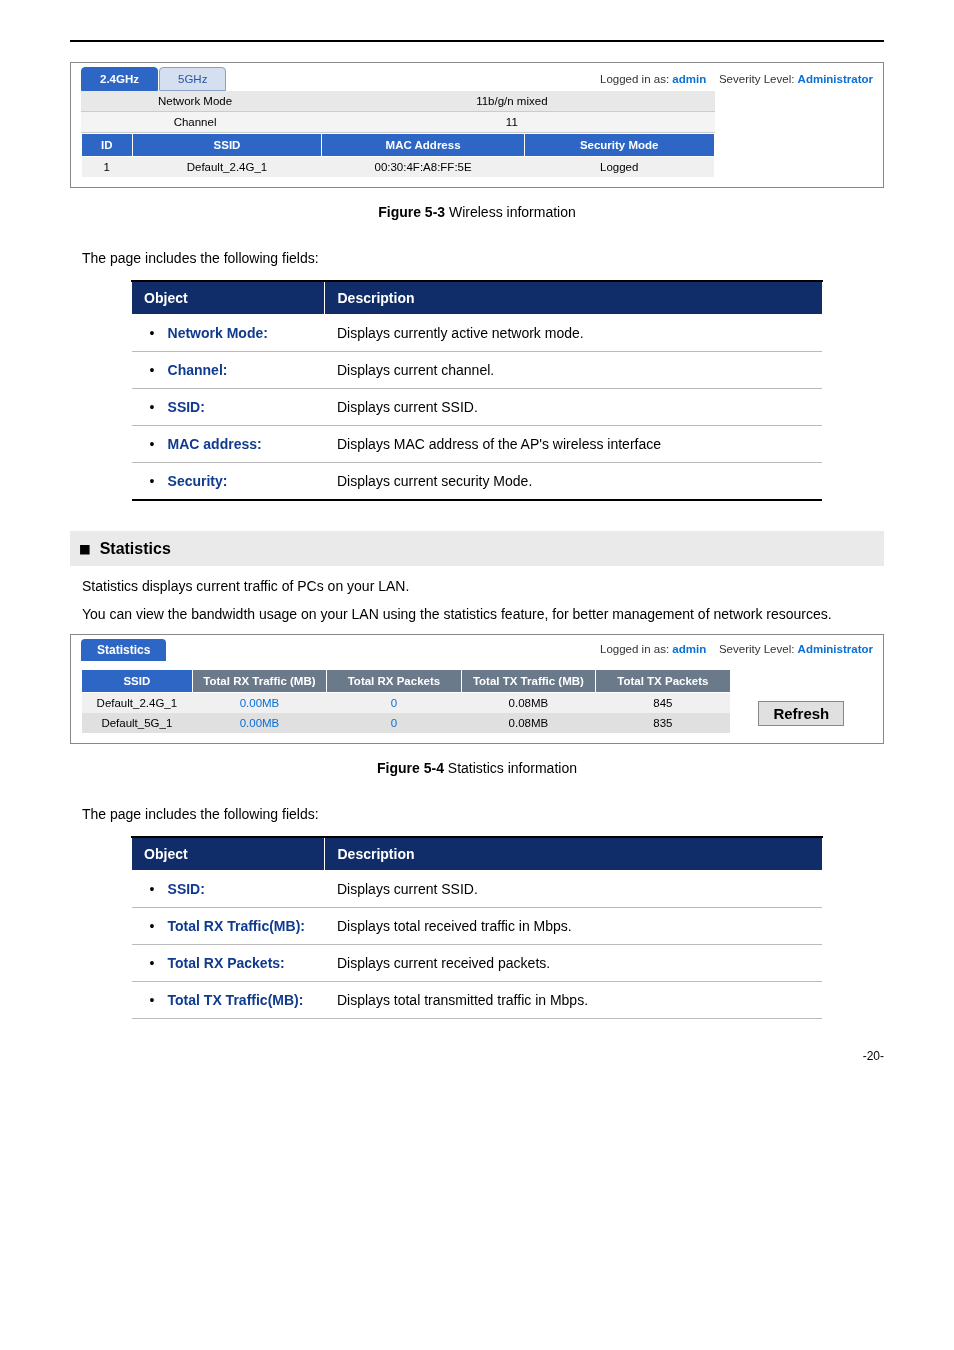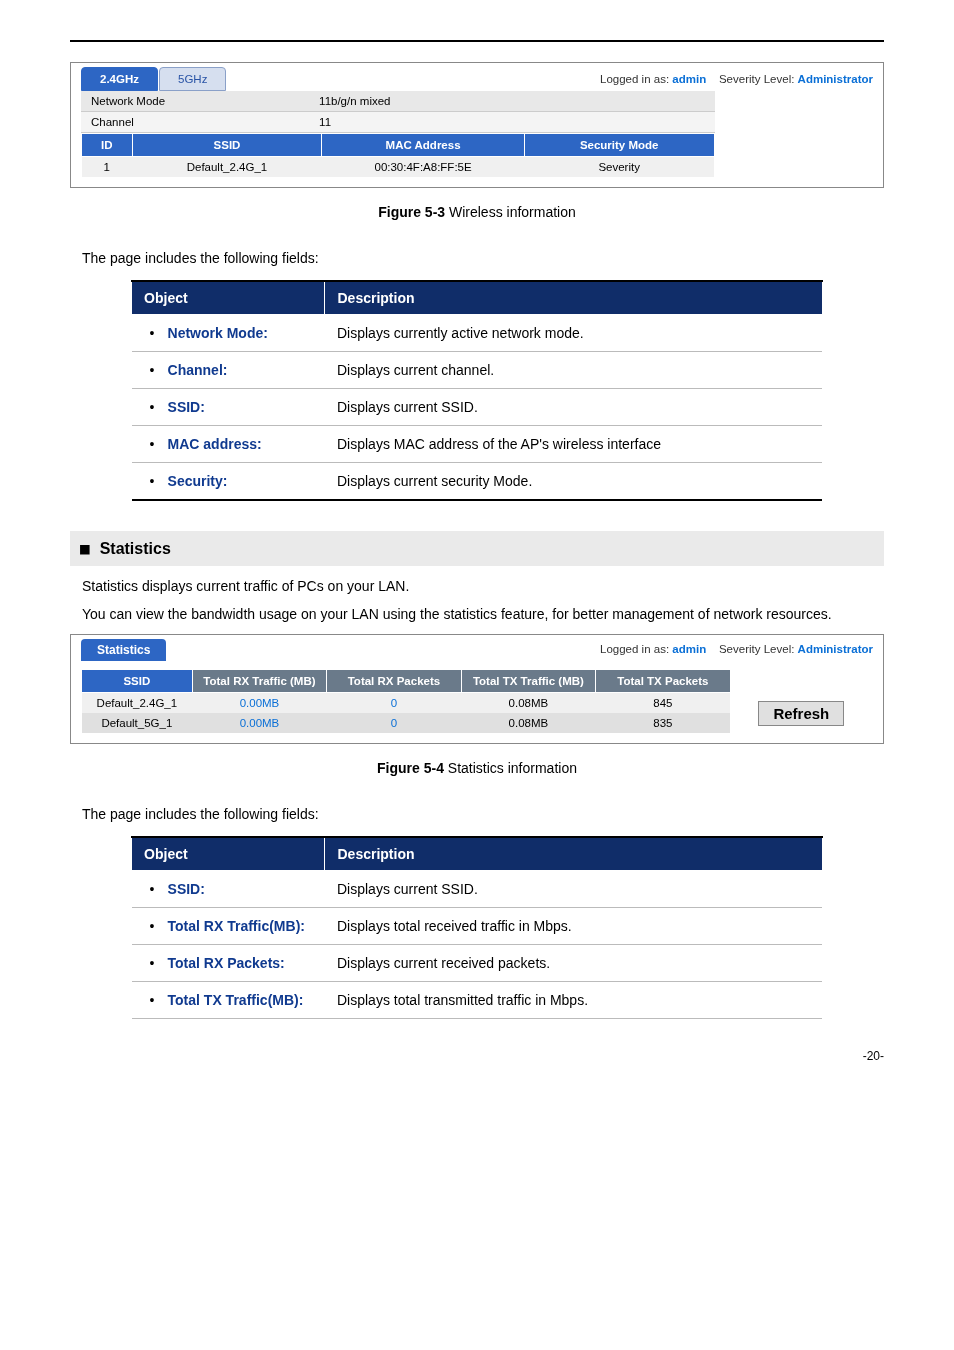--- a/index.html
+++ b/index.html
@@ -55,20 +55,21 @@
     border-top-left-radius: 6px;
     border-top-right-radius: 6px;
     margin-top: 8px;
   }
   .grey-table { width: 80%; border-collapse: collapse; }
   .grey-table td {
     font-size: 11.5px;
     padding: 4px 10px;
     border-bottom: 1px solid #ccc;
     background: #e8e8e8;
+    text-align: center;
   }
   .grey-table tr:nth-child(2) td { background: #f4f4f4; }
   .head-row th {
     color: #fff;
     font-size: 11.5px;
     font-weight: bold;
     text-align: center;
     padding: 5px 6px;
     border: 1px solid #fff;
   }
@@ -185,21 +186,21 @@
         <tr class="head-row">
       <th class="blue-head" style="width:8%;">ID</th>
       <th class="blue-head" style="width:30%;">SSID</th>
       <th class="blue-head" style="width:32%;">MAC Address</th>
       <th class="blue-head" style="width:30%;">Security Mode</th>
     </tr>
     <tr class="data-row">
       <td>1</td>
       <td>Default_2.4G_1</td>
       <td>00:30:4F:A8:FF:5E</td>
-      <td>Severity</td>
+      <td>Logged</td>
     </tr>
   </tbody>
     </table>
 </div>
 
 <div class="figure-caption">
   <b>Figure 5-3</b><span> Wireless information</span>
 </div>
 
 <p class="body-text">The page includes the following fields:</p>

